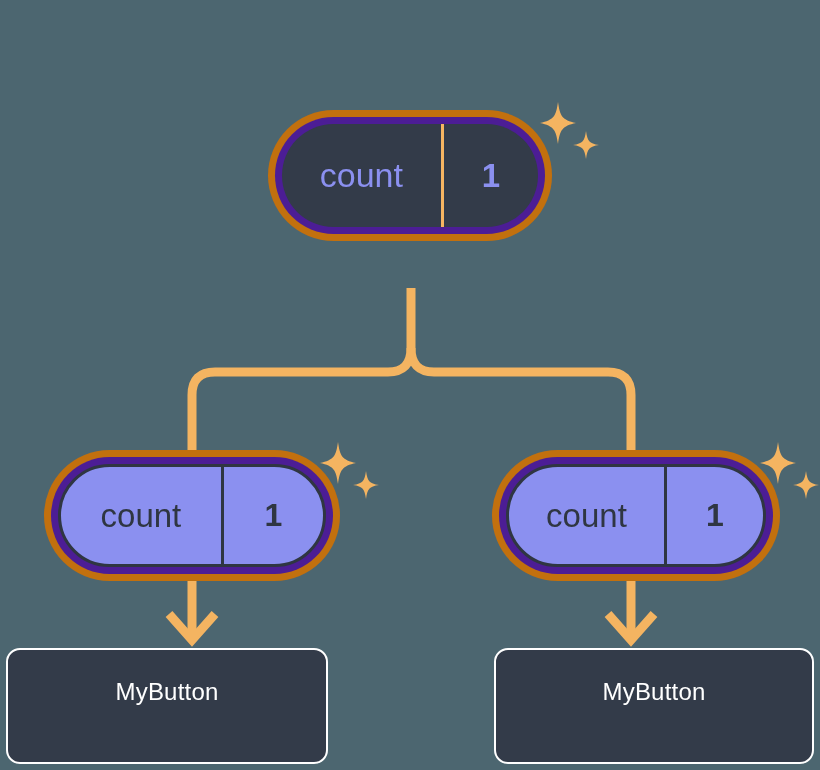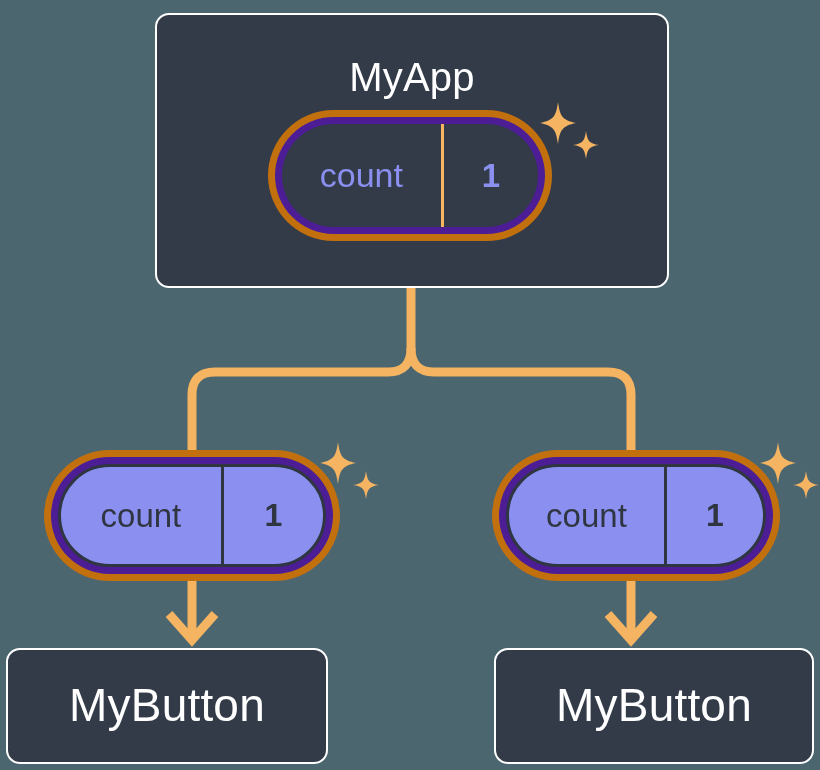--- a/index.html
+++ b/index.html
@@ -65,21 +65,21 @@
     height: 116px;
   }
   #card-mybutton-right {
     left: 494px;
     top: 648px;
     width: 320px;
     height: 116px;
   }
   .card-btn .card-title {
     top: 28px;
-    font-size: 46px;
+    font-size: 24px;
   }
 
   
   .pill-wrap {
     position: absolute;
     z-index: 3;
   }
   .pill {
     position: absolute;
     box-sizing: border-box;
@@ -183,23 +183,20 @@
       <path d="M 192 578 L 192 640"></path>
       <path d="M 631 578 L 631 640"></path>
     </g>
 
     <g fill="none" stroke="#f4b461" stroke-width="9" stroke-linecap="butt" stroke-linejoin="miter">
       <path d="M 169 614 L 192 640 L 215 614"></path>
       <path d="M 608 614 L 631 640 L 654 614"></path>
     </g>
   </svg>
 
-  <div class="card" id="card-myapp">
-    <div class="card-title">MyApp</div>
-  </div>
 
   <div class="pill-wrap" id="pill-myapp">
     <div class="pill pill-dark">
       <div class="pill-inner">
         <div class="pill-body">
           <span class="pill-key">count</span>
           <span class="pill-val">1</span>
         </div>
       </div>
     </div>

